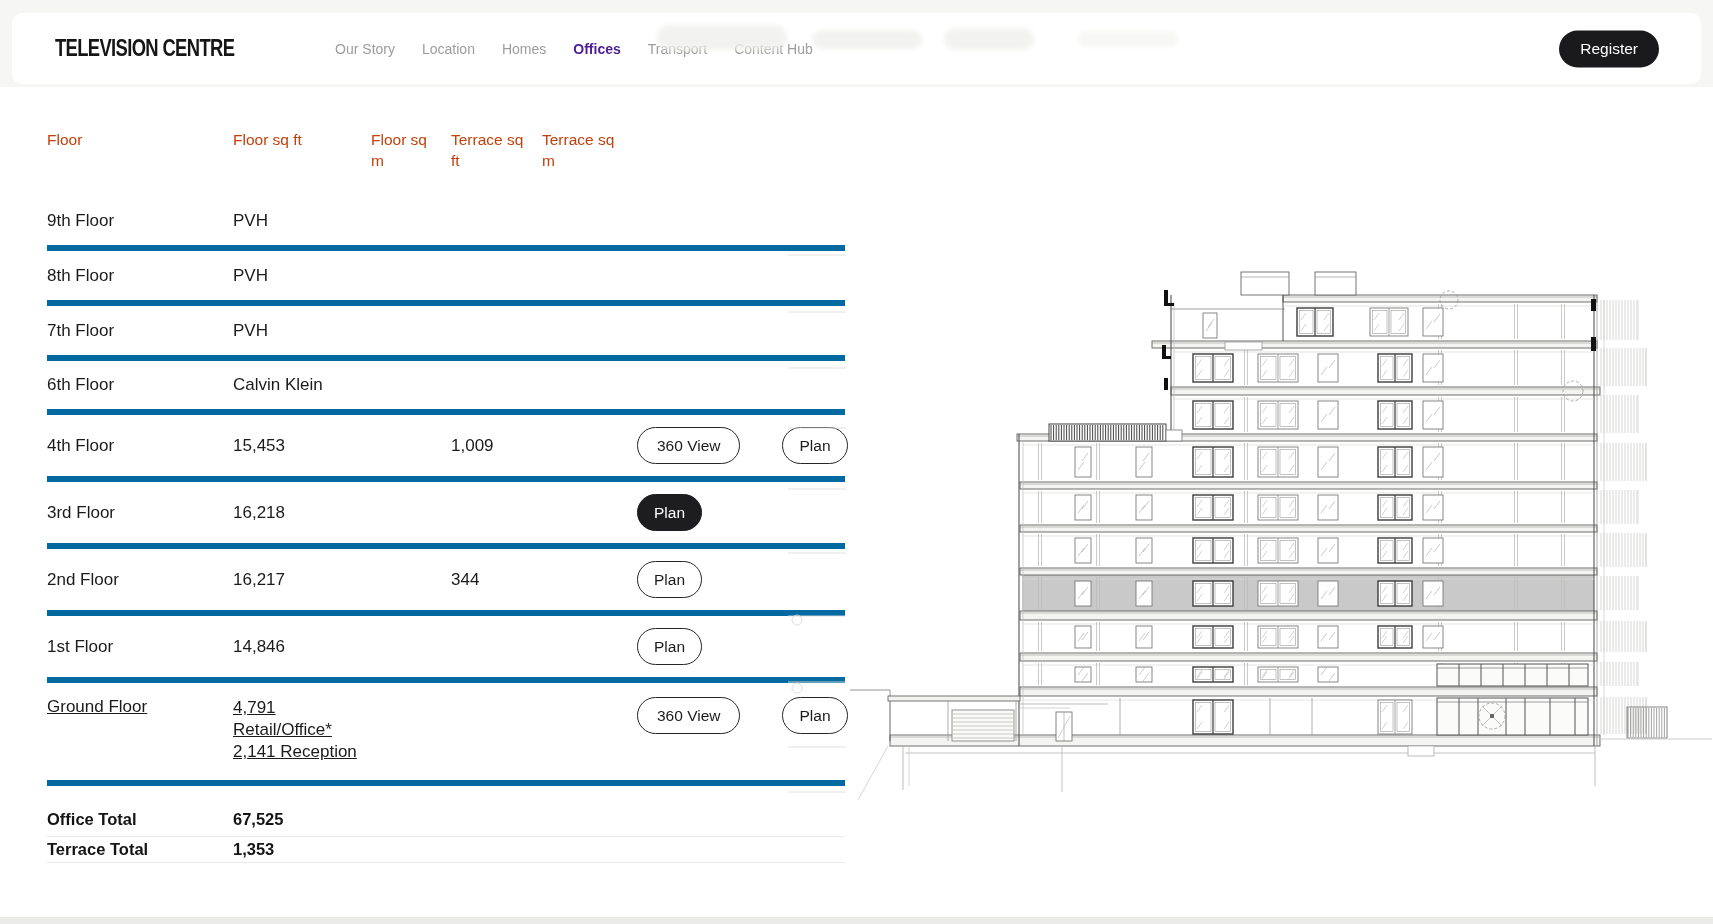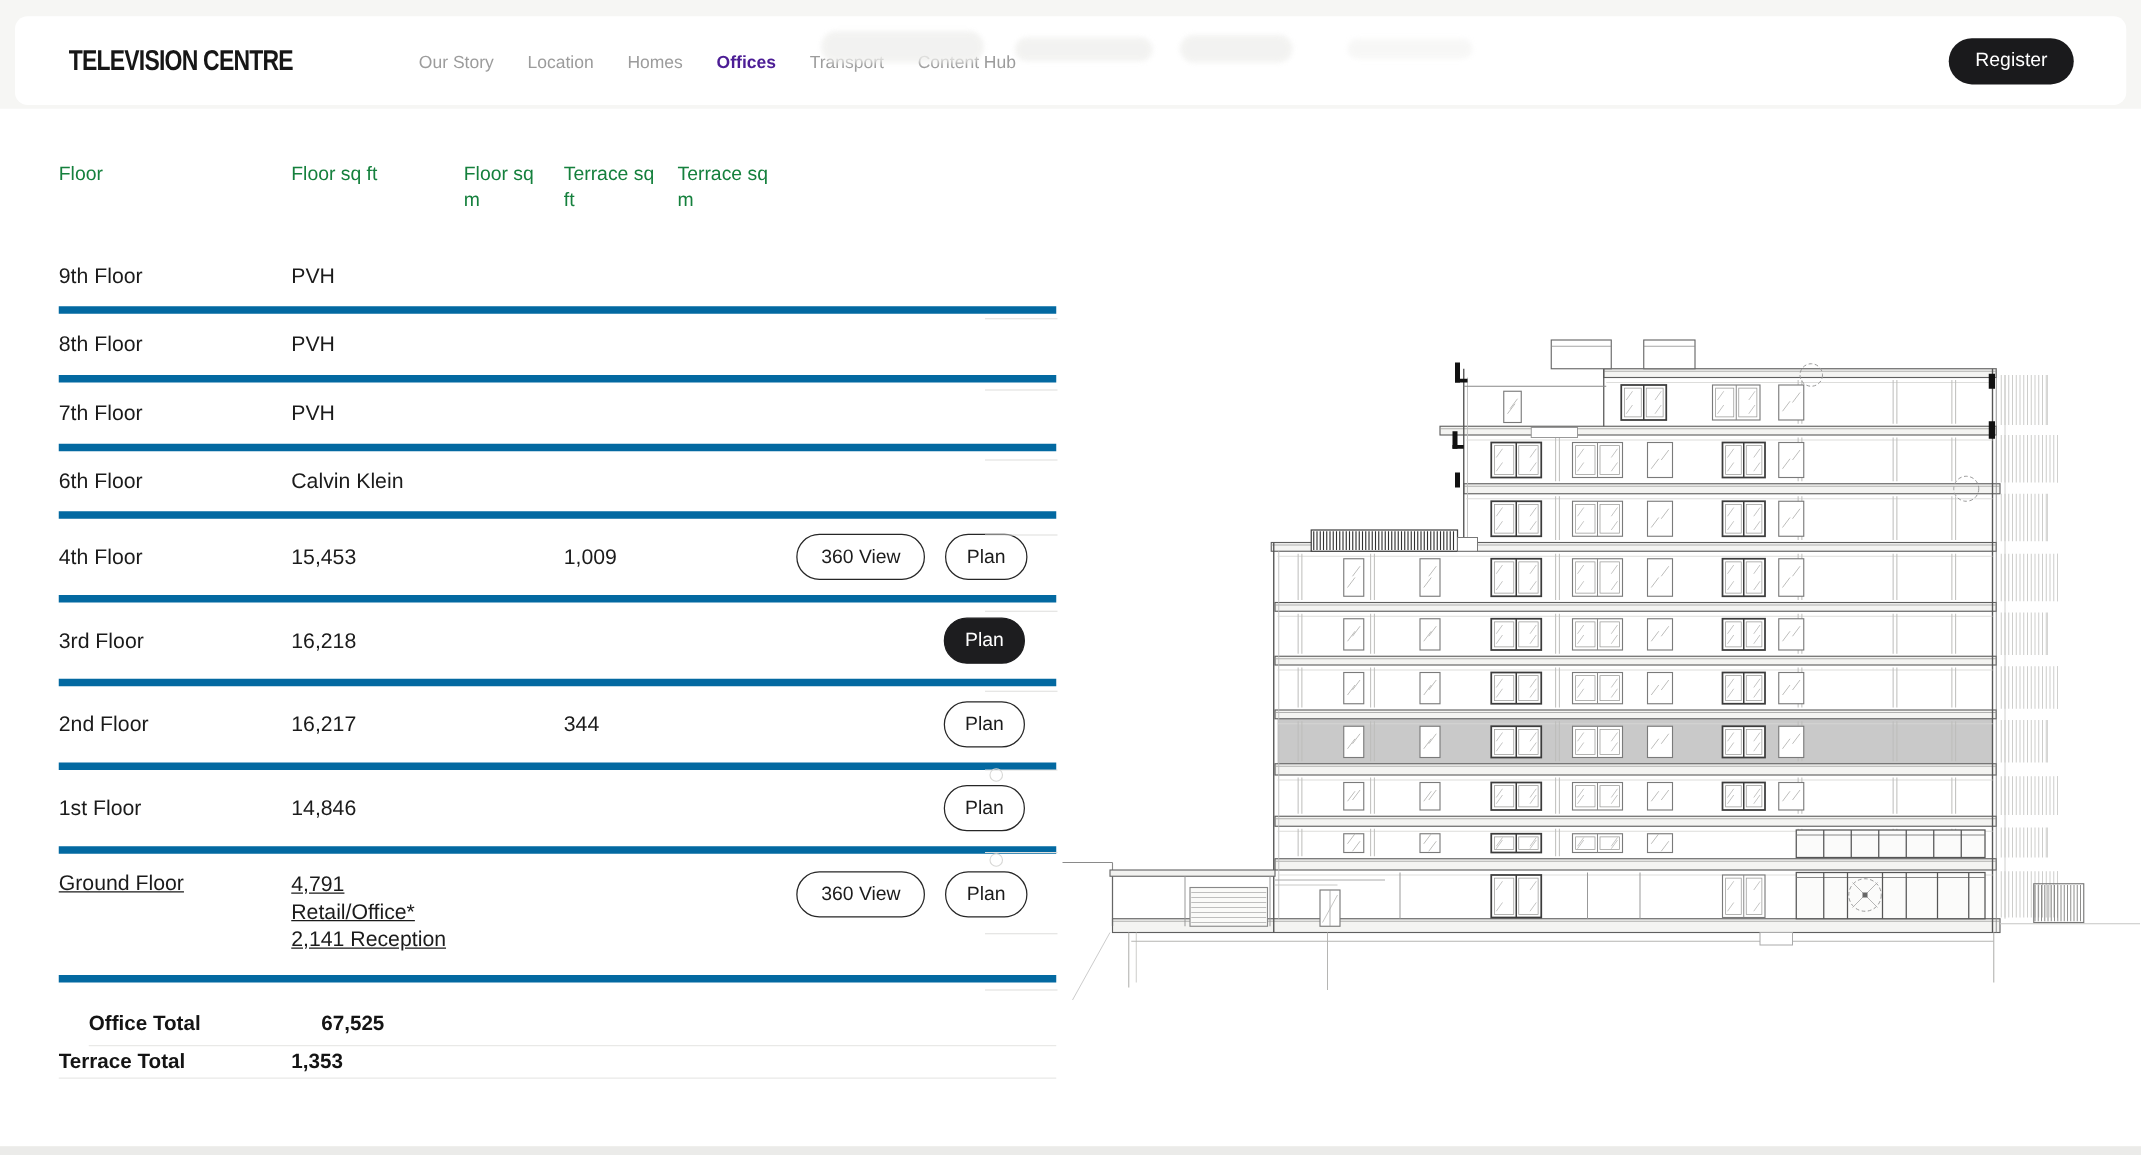--- a/index.html
+++ b/index.html
@@ -38,39 +38,39 @@
     height:37px; padding:0 21px; font-size:15.5px;
     font-family:Liberation Sans, sans-serif; cursor:pointer;
   }
   
   .content { position:absolute; left:0; top:87px; width:1713px; height:830px; background:#fff; }
   .bottom-strip { position:absolute; left:0; top:917px; width:1713px; height:7px; background:#ebebe9; }
 
   
   .floor-table { position:absolute; left:47px; top:43px; width:798px; }
   .grid-cols { display:grid; grid-template-columns:186px 138px 80px 91px 95px 1fr; }
-  .thead { font-size:15.5px; color:#15803d; line-height:1.35; height:66px; align-items:start; }
+  .thead { font-size:15.5px; color:#c2410c; line-height:1.35; height:66px; align-items:start; }
   .thead .hcell { padding-right:14px; }
   .trow { border-bottom:6px solid #0369a1; font-size:17px; align-items:center; }
   .trow .cell { padding-right:8px; }
-  .btns { grid-column:6; display:flex; justify-content:flex-end; align-items:center; gap:16px; padding-right:25px; }
+  .btns { grid-column:6; display:flex; align-items:center; gap:42px; padding-right:25px; }
   .btn {
     height:37px; border-radius:19px; font-size:15.5px;
     background:#fff; border:1.5px solid #262626; color:#1b1b1b;
     padding:0 19px; display:flex; align-items:center;
     font-family:"Liberation Sans", sans-serif; cursor:pointer; white-space:nowrap;
   }
   .btn.plan { padding:0 16px; }
   .btn.solid { background:#1d1d1f; color:#fff; border-color:#1d1d1f; }
   .trow.ground { align-items:start; }
   .trow.ground .cell { padding-top:14px;text-decoration:underline; }
   .trow.ground .lines div { line-height:22px; }
   .trow.ground .btns { align-items:flex-start; margin-top:14px; }
   .totals-row { display:grid; grid-template-columns:186px 1fr; font-weight:700; font-size:16.5px; border-bottom:1px solid #e9e9e7; color:#141414; }
-  .totals-row.first { height:51px; align-content:end; padding-bottom:7px;margin-left:24px; }
+  .totals-row.first { height:51px; align-content:end; padding-bottom:7px; }
   .totals-row.second { height:26px; align-content:center; }
 
   
   .drawing { position:absolute; left:785px; top:153px; width:930px; height:575px; }
   .drawing svg { display:block; width:100%; height:100%; }
 </style>
 </head>
 <body>
 
 <header class="header-card">

